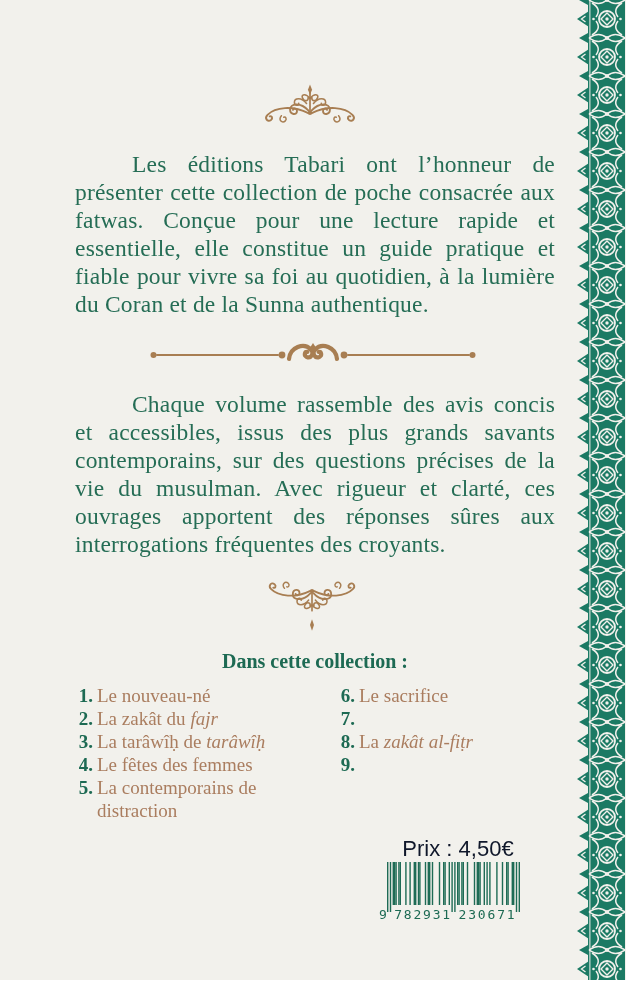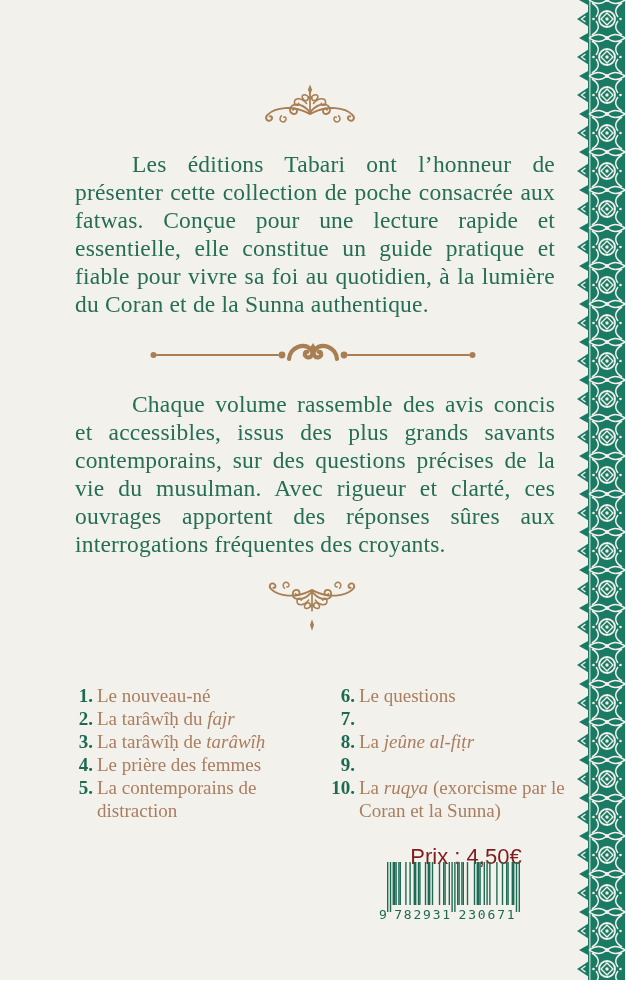--- a/index.html
+++ b/index.html
@@ -37,22 +37,22 @@
   .citem{display:flex;align-items:flex-start;}
   .citem .num{
     flex:0 0 auto;text-align:right;font-weight:bold;color:#1d6a53;
     padding-right:4px;
   }
   .col-left .citem .num{width:18px;}
   .col-right .citem .num{width:25px;}
   .citem .txt{flex:1 1 auto;}
   .citem .txt i{}
   .price-label{
-    position:absolute;left:379px;top:832px;width:150px;margin:12px;
-    text-align:center;color:#7f1d1d;
+    position:absolute;left:379px;top:832px;width:150px;margin:4px;
+    text-align:center;color:#0f172a;
     font-family:"Liberation Sans","DejaVu Sans",sans-serif;
     font-size:22px;
   }
   .barcode{position:absolute;left:379px;top:862px;}
   .bc-digits{
     font-family:"DejaVu Sans Mono","Liberation Mono",monospace;
     font-size:13px;fill:#1d6a53;
   }
 </style>
 </head>
@@ -132,61 +132,58 @@
           <path d="M60,17 C54,10 48,13 52.5,18.3 C54.8,20.9 58.8,19.4 57.6,16.2" stroke-width="1.8"></path>
         </g>
         <use href="#halfL2" transform="translate(120,0) scale(-1,1)"></use>
         <path d="M60,10 L60,31" stroke-width="2"></path>
       </g>
       <circle cx="60" cy="33.5" r="2.6" fill="#a87e52"></circle>
     </g>
     <polygon points="60,64 62.4,57 60,50 57.6,57" fill="#a87e52"></polygon>
   </svg>
 
+  <h2 class="collection-heading">Dans cette collection :</h2>
 
   <ul class="col col-left">
       <li class="citem">
         <span class="num">1.</span>
         <span class="txt"><span>Le nouveau-né</span></span>
       </li>
       <li class="citem">
         <span class="num">2.</span>
-        <span class="txt"><span>La tarâwîḥ du </span><i>fajr</i></span>
+        <span class="txt"><span>La zakât du </span><i>fajr</i></span>
       </li>
       <li class="citem">
         <span class="num">3.</span>
         <span class="txt"><span>La tarâwîḥ de </span><i>tarâwîḥ</i></span>
       </li>
       <li class="citem">
         <span class="num">4.</span>
-        <span class="txt"><span>Le prière des femmes</span></span>
+        <span class="txt"><span>Le fêtes des femmes</span></span>
       </li>
       <li class="citem">
         <span class="num">5.</span>
         <span class="txt"><span>La contemporains de distraction</span></span>
       </li>
     </ul>
   <ul class="col col-right">
       <li class="citem">
         <span class="num">6.</span>
-        <span class="txt"><span>Le questions</span></span>
+        <span class="txt"><span>Le sacrifice</span></span>
       </li>
       <li class="citem">
         <span class="num">7.</span>
       </li>
       <li class="citem">
         <span class="num">8.</span>
-        <span class="txt"><span>La </span><i>jeûne al-fiṭr</i></span>
+        <span class="txt"><span>La </span><i>zakât al-fiṭr</i></span>
       </li>
       <li class="citem">
         <span class="num">9.</span>
-      </li>
-      <li class="citem">
-        <span class="num">10.</span>
-        <span class="txt"><span>La </span><i>ruqya</i><span> (exorcisme par le Coran et la Sunna)</span></span>
       </li>
     </ul>
 
   <p class="price-label">Prix : 4,50€</p>
 
   <svg id="barcode-svg" class="barcode" width="150" height="60" viewBox="0 0 150 60" xmlns="http://www.w3.org/2000/svg">
       <rect x="8.00" y="0" width="1.4" height="50" fill="#1e6b55"></rect>
       <rect x="10.80" y="0" width="1.4" height="50" fill="#1e6b55"></rect>
       <rect x="13.60" y="0" width="1.4" height="43" fill="#1e6b55"></rect>
       <rect x="15.00" y="0" width="1.4" height="43" fill="#1e6b55"></rect>

